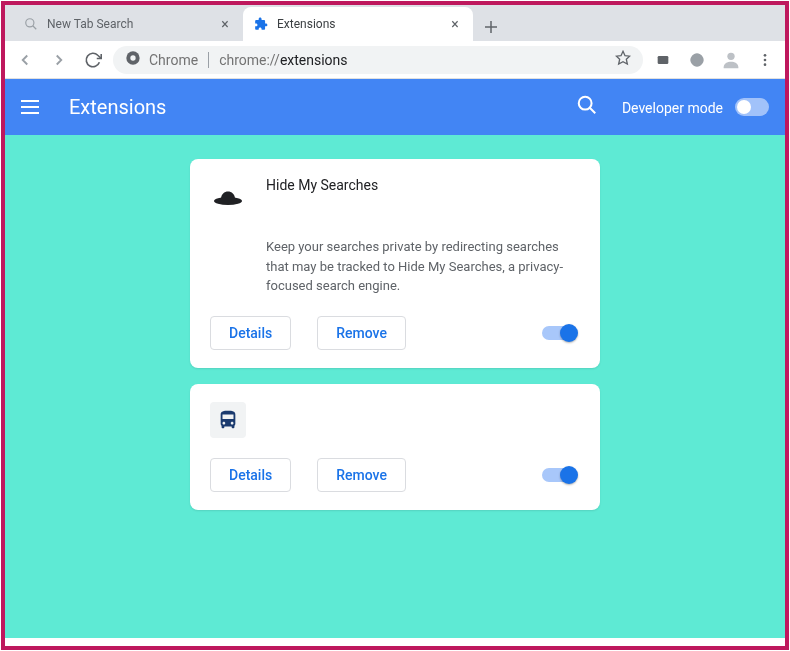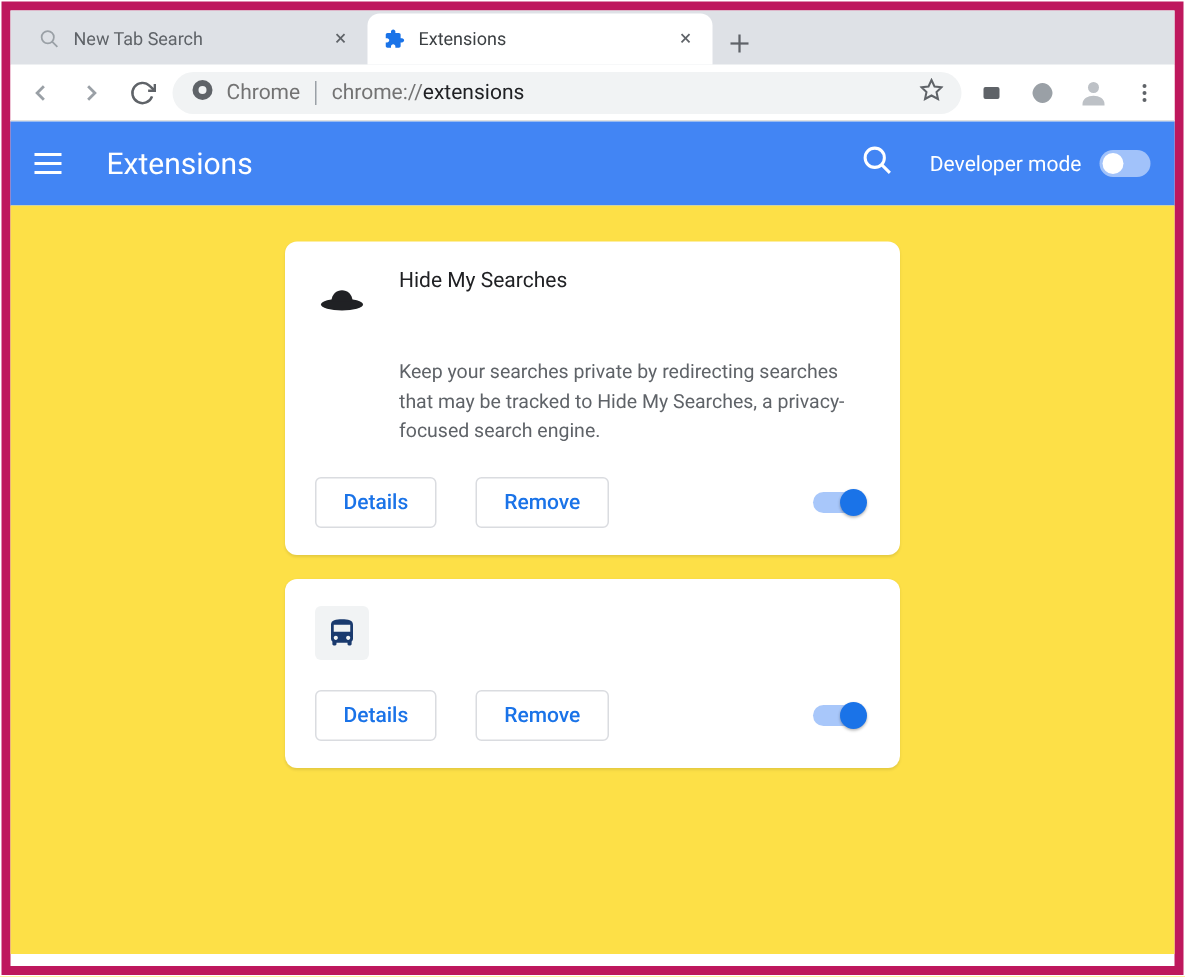--- a/index.html
+++ b/index.html
@@ -10,21 +10,21 @@
   position: absolute;
   top: 50%; left: 50%;
   transform: translate(-50%, -50%);
   width: 700px; height: 500px;
   opacity: 0.08;
   pointer-events: none;
   z-index: 0;
 }
 
 
-.window-border { border: 6px solid #be185d; width: 788px; height: 649px; margin: 1px; position: relative; background: #fff; }
+.window-border { border: 4px solid #be185d; width: 788px; height: 649px; margin: 1px; position: relative; background: #fff; }
 .win-controls { position: absolute; top: 0; right: 0; display: flex; }
 .win-btn { width: 45px; height: 30px; display: flex; align-items: center; justify-content: center; color: #333; cursor: default; }
 
 
 .tab-strip { height: 36px; background: #dee1e6; display: flex; align-items: flex-end; padding-left: 8px; padding-top: 8px; position: relative; }
 .tab { height: 34px; display: flex; align-items: center; padding: 0 10px; gap: 8px; font-size: 12px; color: #5f6368; border-radius: 8px 8px 0 0; position: relative; min-width: 230px; }
 .tab.active { background: #fff; color: #3c4043; }
 .tab:not(.active) { background: transparent; }
 .tab-icon { width: 16px; height: 16px; display: flex; align-items: center; justify-content: center; }
 .tab-close { margin-left: auto; width: 16px; height: 16px; display: flex; align-items: center; justify-content: center; border-radius: 50%; font-size: 14px; color: #5f6368; }
@@ -42,21 +42,21 @@
 
 .ext-header { height: 56px; background: #4285f4; display: flex; align-items: center; padding: 0 16px; gap: 24px; color: #fff; }
 .hamburger { width: 24px; height: 24px; display: flex; flex-direction: column; justify-content: center; gap: 4px; }
 .hamburger span { height: 2px; background: #fff; width: 18px; }
 .ext-title { font-size: 20px; font-weight: 400; flex: 1; }
 .dev-mode { display: flex; align-items: flex-end; gap: 12px; font-size: 14px; }
 .toggle-small { width: 34px; height: 18px; background: rgba(255,255,255,0.5); border-radius: 9px; position: relative; }
 .toggle-small::after { content: ''; position: absolute; width: 14px; height: 14px; background: #fff; border-radius: 50%; top: 2px; left: 2px; }
 
 
-.content { background: #fde047; height: calc(100% - 138px); padding: 24px; position: relative; z-index: 1; }
+.content { background: #5eead4; height: calc(100% - 138px); padding: 24px; position: relative; z-index: 1; }
 .card { width: 410px; background: #fff; border-radius: 8px; margin: 0 auto 16px; padding: 18px 20px; box-shadow: 0 1px 2px rgba(0,0,0,0.1); position: relative; z-index: 2; }
 .card-top { display: flex; gap: 20px; margin-bottom: 20px; }
 .card-icon { width: 36px; height: 36px; display: flex; align-items: center; justify-content: center; font-size: 24px; }
 .card-icon.boxed { background: #f1f3f4; border-radius: 4px; }
 .card-text { flex: 1; }
 .card-title { font-size: 14px; color: #202124; margin-bottom: 6px; font-weight: 400; }
 .card-desc { font-size: 13px; color: #5f6368; line-height: 1.5; margin-top: 44px; }
 .card-actions { display: flex; align-items: center; gap: 26px; }
 .ext-btn { height: 34px; padding: 0 18px; border: 1px solid #dadce0; background: #fff; border-radius: 4px; color: #1a73e8; font-size: 14px; font-weight: 500; cursor: pointer; }
 .toggle-on { width: 34px; height: 14px; background: #a8c7fa; border-radius: 7px; position: relative; margin-left: auto; margin-right: 4px; }

